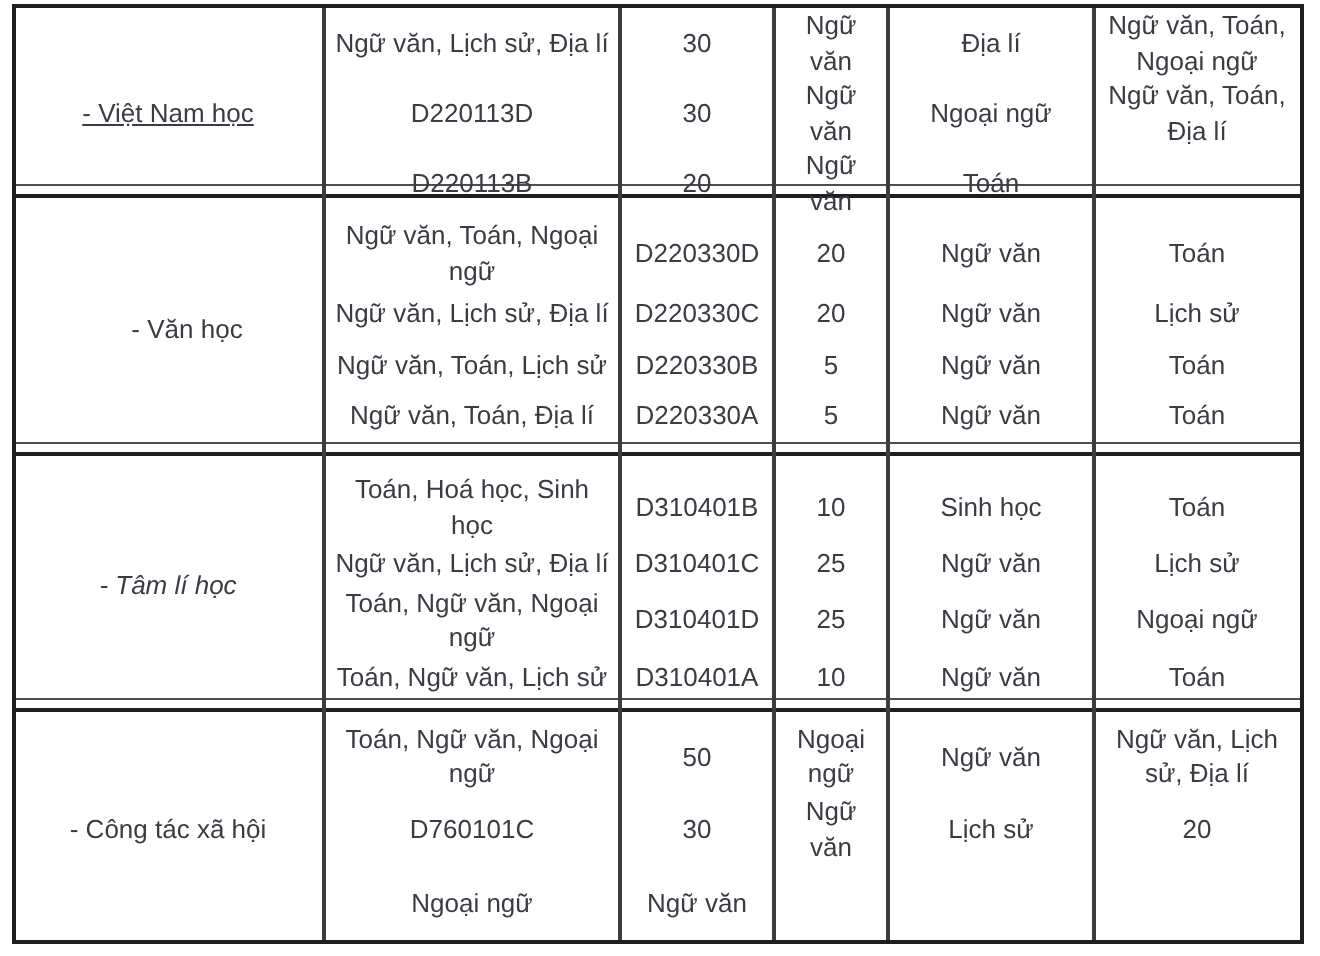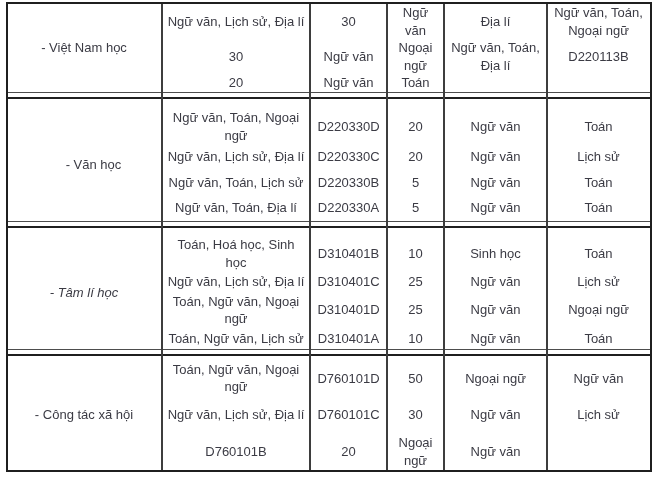--- a/index.html
+++ b/index.html
@@ -62,26 +62,27 @@
 <div class="table-wrap">
   <div class="vline v0"></div>
   <div class="vline inner v1"></div>
   <div class="vline inner v2"></div>
   <div class="vline inner v3"></div>
   <div class="vline inner v4"></div>
   <div class="vline inner v5"></div>
   <div class="vline v6"></div>
   <div id="groups">
       <div class="group" style="grid-template-rows: repeat(3, 1fr);">
-        <div class="cell program" style="grid-area: 1 / 1 / span 3;">- Việt Nam học</div>
+        <div class="cell program" style="grid-area: 1 / 1 / span 3; text-decoration: underline;">- Việt Nam học</div>
         <div class="cell combination">Ngữ văn, Lịch sử, Địa lí</div>
         <div class="cell quota">30</div>
         <div class="cell main_subject">Ngữ văn</div>
         <div class="cell tiebreak_subject">Địa lí</div>
         <div class="cell combination">Ngữ văn, Toán, Ngoại ngữ</div>
+        <div class="cell code">D220113D</div>
         <div class="cell quota">30</div>
         <div class="cell main_subject">Ngữ văn</div>
         <div class="cell tiebreak_subject">Ngoại ngữ</div>
         <div class="cell combination">Ngữ văn, Toán, Địa lí</div>
         <div class="cell code">D220113B</div>
         <div class="cell quota">20</div>
         <div class="cell main_subject">Ngữ văn</div>
         <div class="cell tiebreak_subject">Toán</div>
       </div>
       <div class="group-sep"></div>
@@ -129,28 +130,26 @@
         <div class="cell combination">Toán, Ngữ văn, Lịch sử</div>
         <div class="cell code">D310401A</div>
         <div class="cell quota">10</div>
         <div class="cell main_subject">Ngữ văn</div>
         <div class="cell tiebreak_subject">Toán</div>
       </div>
       <div class="group-sep"></div>
       <div class="group" style="grid-template-rows: repeat(3, 1fr);">
         <div class="cell program" style="grid-area: 1 / 1 / span 3;">- Công tác xã hội</div>
         <div class="cell combination">Toán, Ngữ văn, Ngoại ngữ</div>
-        <div class="cell code">D760101D</div>
         <div class="cell quota">50</div>
         <div class="cell main_subject">Ngoại ngữ</div>
         <div class="cell tiebreak_subject">Ngữ văn</div>
         <div class="cell combination">Ngữ văn, Lịch sử, Địa lí</div>
         <div class="cell code">D760101C</div>
         <div class="cell quota">30</div>
         <div class="cell main_subject">Ngữ văn</div>
         <div class="cell tiebreak_subject">Lịch sử</div>
-        <div class="cell code">D760101B</div>
         <div class="cell quota">20</div>
         <div class="cell main_subject">Ngoại ngữ</div>
         <div class="cell tiebreak_subject">Ngữ văn</div>
       </div>
     </div>
 </div>
 
 </body></html>

